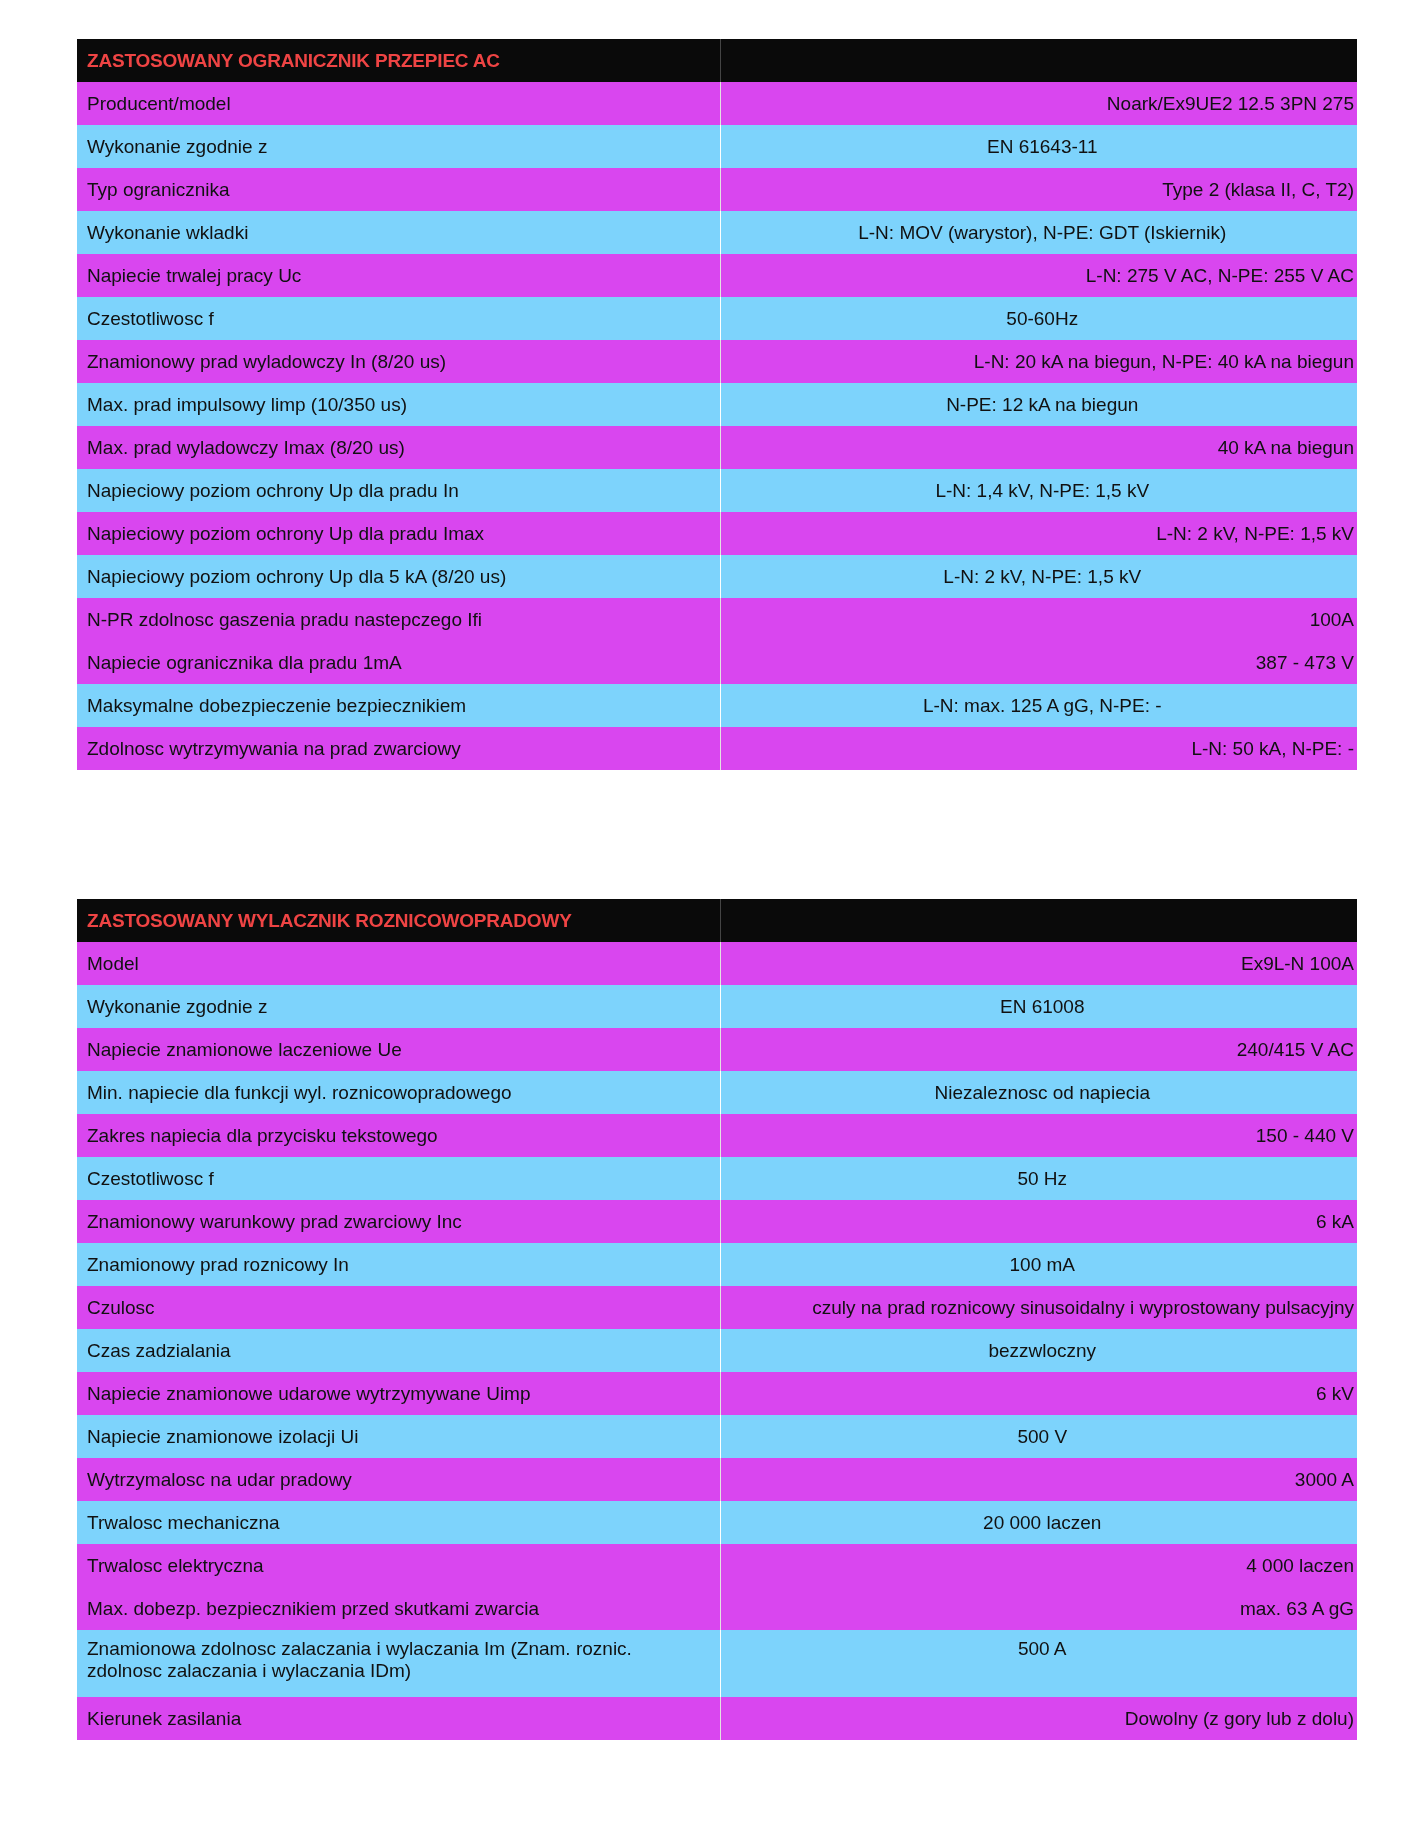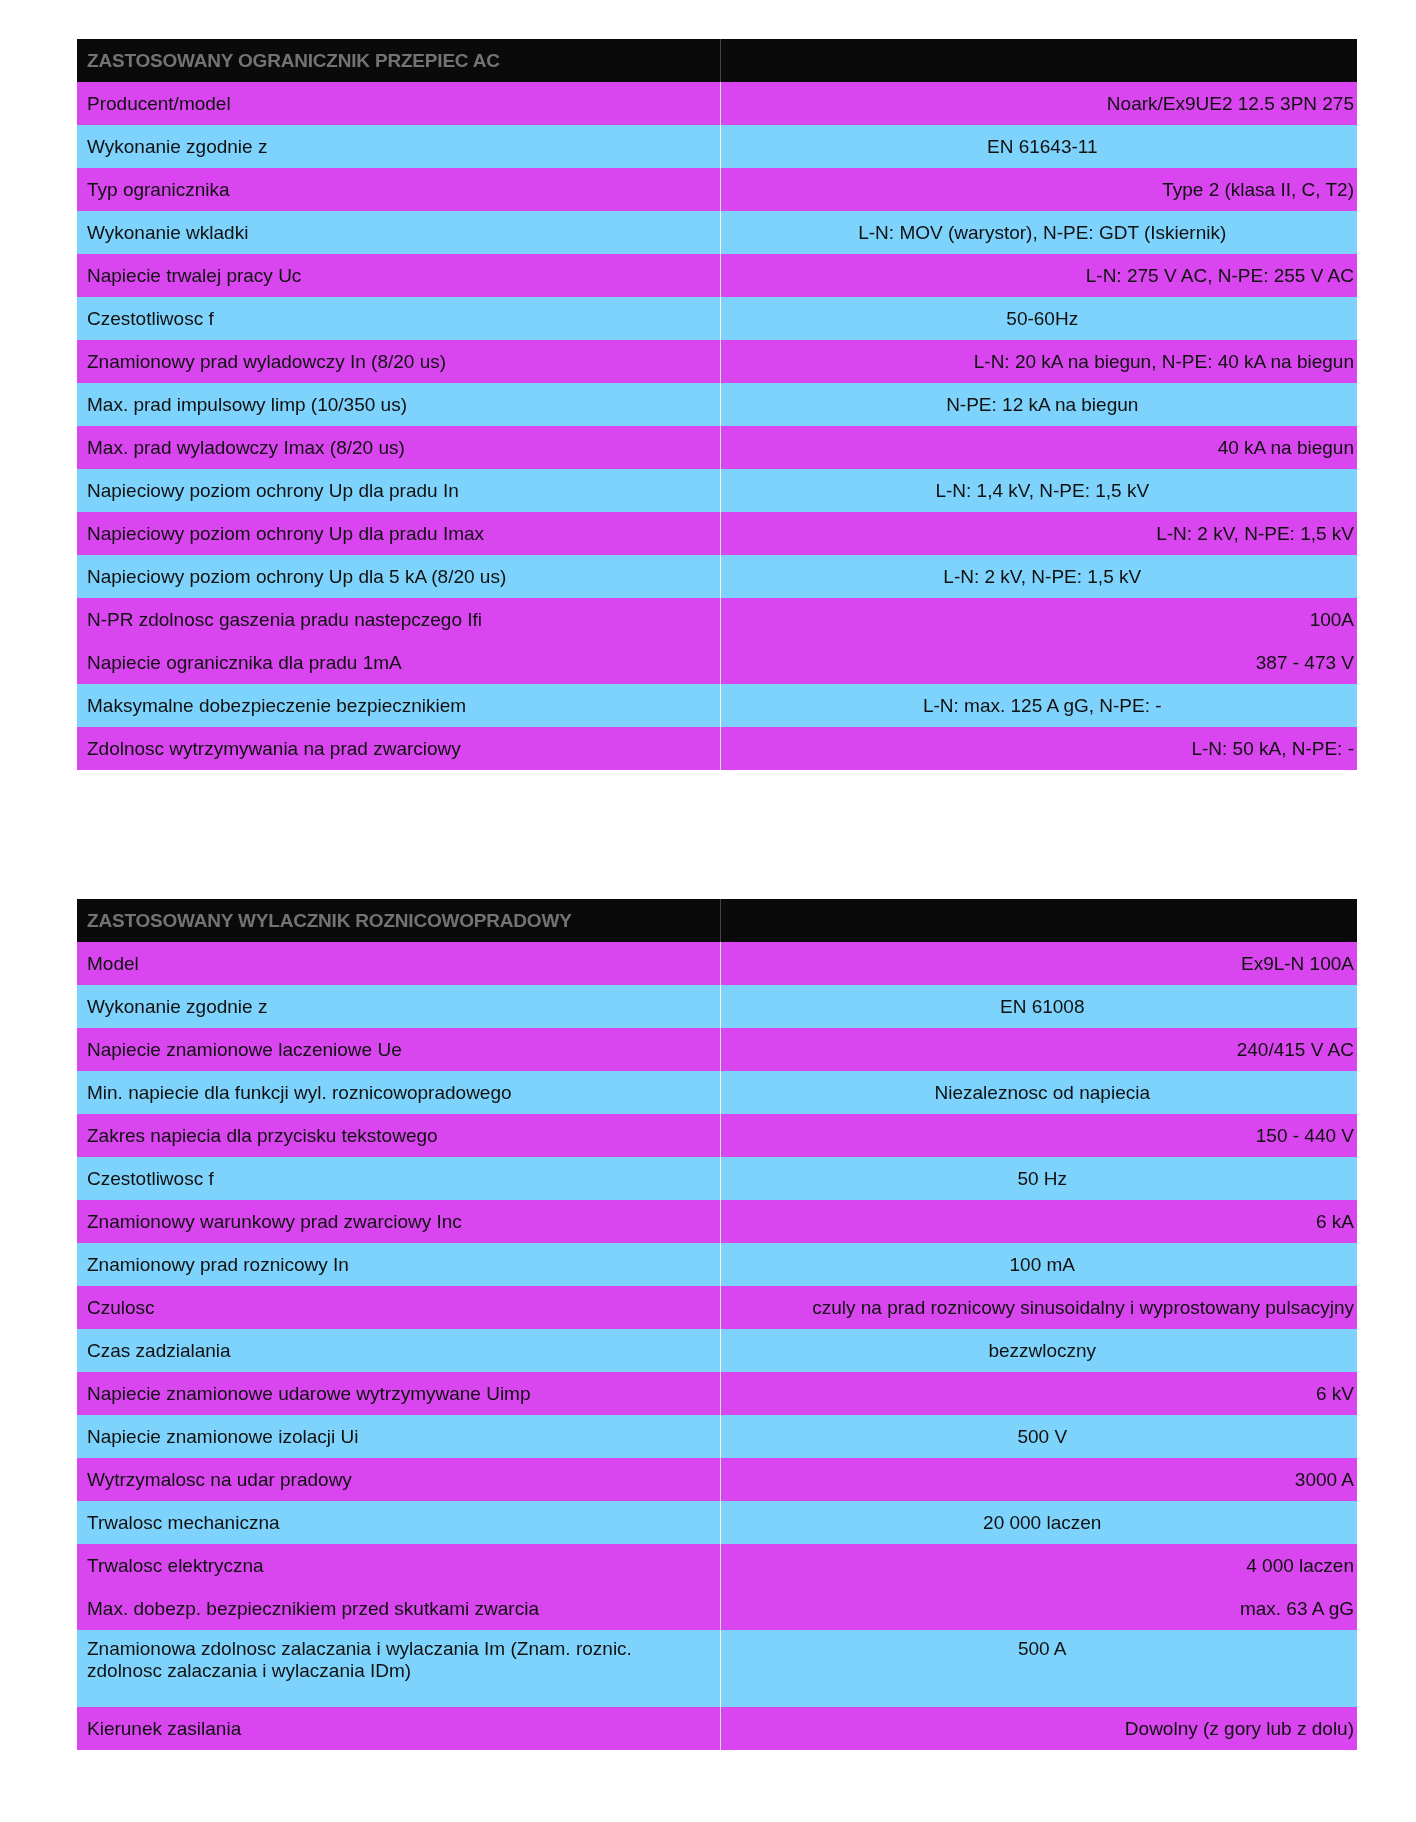--- a/index.html
+++ b/index.html
@@ -7,34 +7,34 @@
     width: 1416px; height: 1822px; position: relative; overflow: hidden;
     font-family: "Liberation Sans", sans-serif; color: #111111;
   }
   .spec-table {
     position: absolute; left: 77px; width: 1280px;
     border-collapse: collapse; table-layout: fixed;
   }
   .spec-table col.c1 { width: 643px; }
   .spec-table col.c2 { width: 637px; }
   .spec-table th {
-    background: #0a0a0a; color: #737373; height: 43px; padding: 0 10px;
+    background: #0a0a0a; color: #ef4444; height: 43px; padding: 0 10px;
     text-align: left; font-weight: bold; font-size: 19px; letter-spacing: -0.2px;
     box-sizing: border-box; vertical-align: middle;
   }
   .spec-table th.h2 { border-left: 1px solid #444444; }
   .spec-table td {
     height: 43px; padding: 0 10px; font-size: 19px; box-sizing: border-box;
     vertical-align: middle; line-height: 22px;
   }
   .spec-table td.val { text-align: right; padding-right: 3px; border-left: 1px solid #e2e2e2; }
   .spec-table tr.odd td { background: #d946ef; }
   .spec-table tr.even td { background: #7dd3fc; }
   .spec-table tr.even td.val { border-left-color: #ffffff; text-align: center; }
-  .spec-table tr.tall td { height: 77px; vertical-align: top; padding-top: 8px; }
+  .spec-table tr.tall td { height: 67px; vertical-align: top; padding-top: 8px; }
   #t1 { top: 39px; }
   #t2 { top: 899px; }
 </style>
 </head>
 <body>
 
 <table id="t1" class="spec-table">
   <colgroup>
       <col class="c1">
       <col class="c2">

